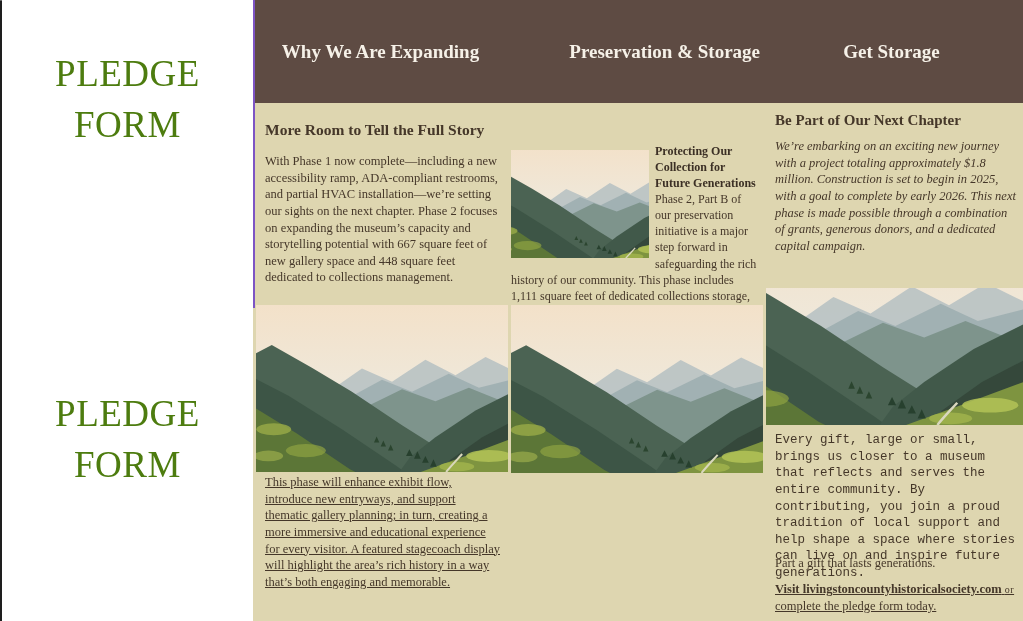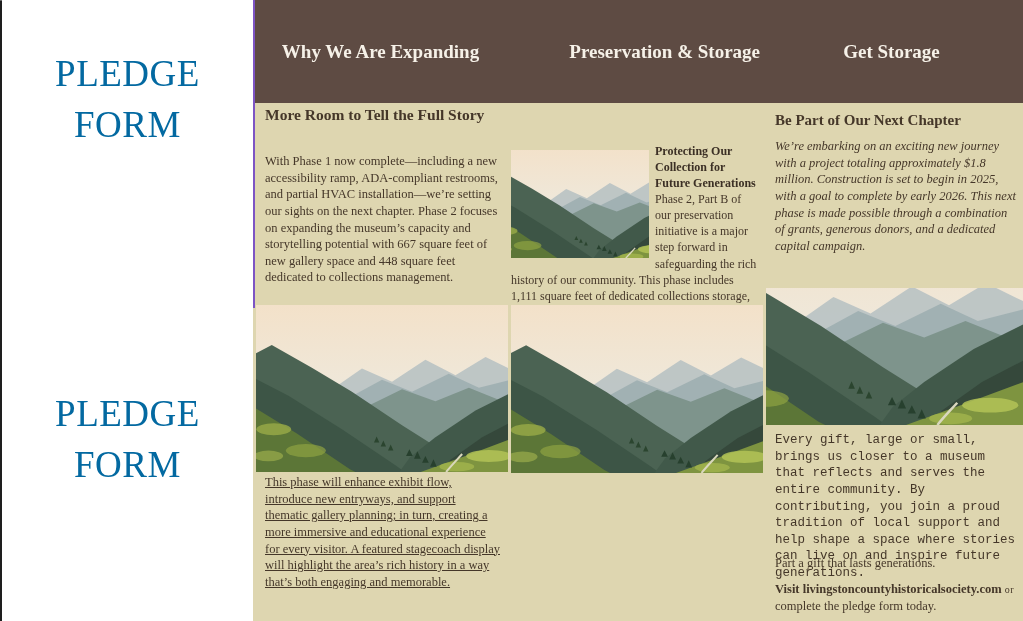--- a/index.html
+++ b/index.html
@@ -3,21 +3,21 @@
 <meta charset="utf-8">
 <style>
   html,body{margin:0;padding:0;background:#ffffff;}
   .page{position:relative;width:1023px;height:621px;background:#ffffff;overflow:hidden;
         font-family:"Liberation Serif","DejaVu Serif",serif;}
   .edge-left{position:absolute;left:0;top:0;width:2px;height:621px;background:#1e1e1e;}
   .edge-top{position:absolute;left:0;top:0;width:253px;height:1px;background:#9a9a9a;opacity:.6;}
 
   
   .left-panel{position:absolute;left:2px;top:0;width:251px;height:621px;background:#ffffff;}
-  .pledge-title{position:absolute;left:0;width:251px;text-align:center;color:#0369a1;
+  .pledge-title{position:absolute;left:0;width:251px;text-align:center;color:#4d7c0f;
                 font-size:37px;line-height:1.38;letter-spacing:.5px;}
   .pledge-top{top:48px;}
   .pledge-bottom{top:388px;}
 
   .guide-line{position:absolute;left:253px;top:0;width:2px;height:308px;background:#7d54c4;z-index:6;}
 
   
   .content{position:absolute;left:253px;top:0;width:770px;height:621px;background:#ded6b0;}
   .header-bar{position:absolute;left:0;top:0;width:770px;height:103px;background:#5e4b43;
               display:flex;align-items:center;}
@@ -28,36 +28,36 @@
 
   .col{position:absolute;top:103px;height:518px;}
   .col-1{left:3px;width:252px;}
   .col-2{left:258px;width:252px;}
   .col-3{left:513px;width:257px;}
 
   .col h3, .col p{margin:0;color:#453729;}
   .body-text{font-size:12.5px;line-height:1.33;}
   .abs{position:absolute;left:9px;right:7px;}
 
-  .c1-h{top:3px;font-size:15.5px;font-weight:bold;color:#392d22;}
+  .c1-h{top:18px;font-size:15.5px;font-weight:bold;color:#392d22;}
   .c1-p1{top:50px;}
   .c1-img{position:absolute;top:202px;left:0;width:252px;height:167px;}
   .c1-p2{top:371px;text-decoration:underline;}
 
   .c2-block{position:absolute;top:0;left:0;right:4px;font-size:12px;line-height:1.34;color:#453729;margin-top:40px;}
   .c2-float-img{float:left;width:138px;height:108px;margin:7px 6px 3px 0;}
   .c2-h{display:block;font-weight:bold;font-size:12px;color:#3c3025;}
   .c2-img2{position:absolute;top:202px;left:0;width:252px;height:168px;}
 
   .c3-h{top:9px;font-size:15px;font-weight:bold;color:#3c3025;}
   .c3-p1{top:35px;font-style:italic;}
   .c3-img{position:absolute;top:185px;left:0;width:257px;height:137px;}
   .c3-p2{top:329px;font-family:Liberation Mono, monospace;}
   .c3-p3{top:452px;}
-  .c3-cta{top:478px;}
+  .c3-cta{top:478px;text-decoration:underline;}
   .cta-bold{font-weight:bold;}
   .cta-small{font-size:10px;letter-spacing:.5px;}
 
   .photo-svg{display:block;width:100%;height:100%;}
   .hidden-defs{position:absolute;width:0;height:0;overflow:hidden;}
 </style>
 </head>
 <body>
 
 <div class="page">

